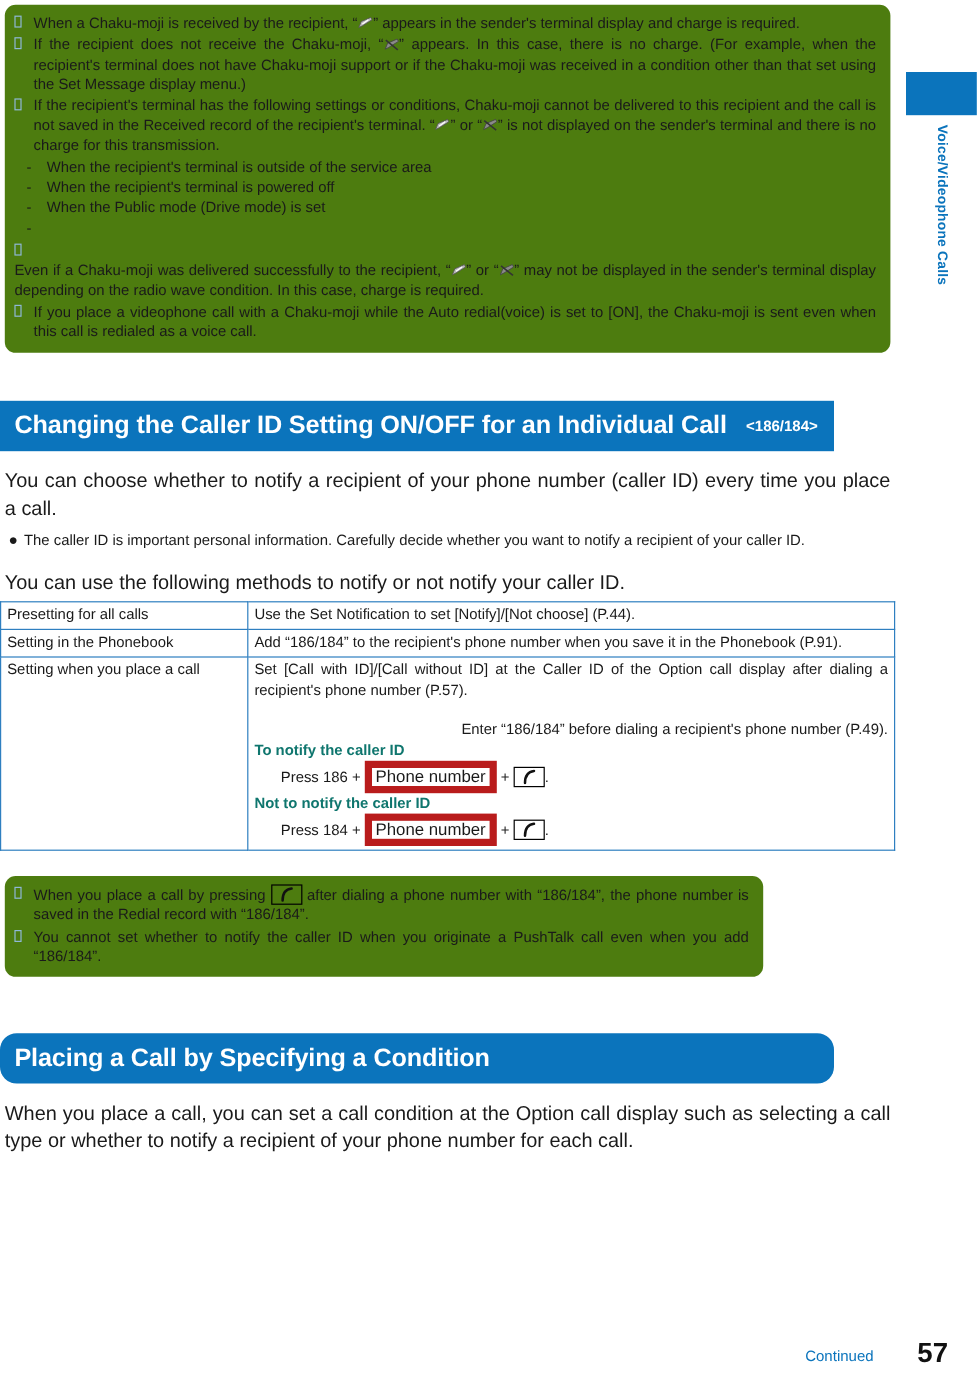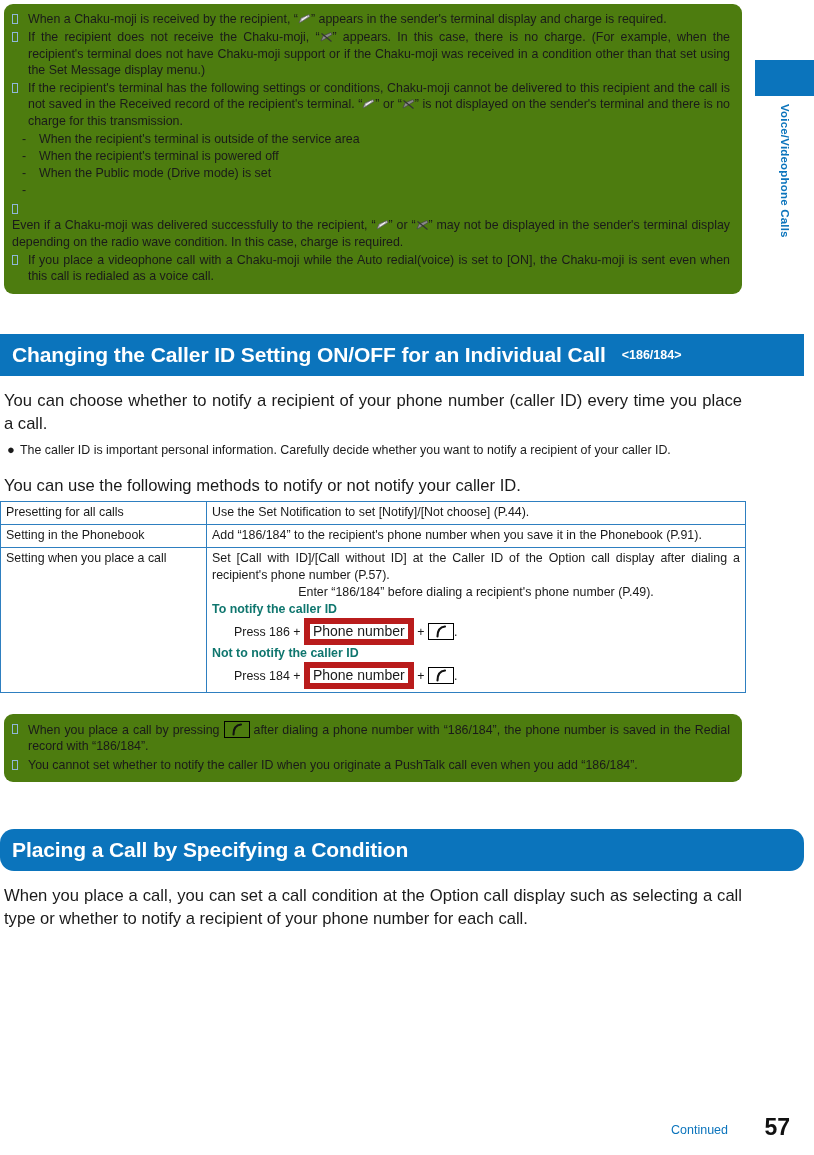--- a/index.html
+++ b/index.html
@@ -97,21 +97,21 @@
     vertical-align: -2px;
     position: relative;
   }
   .cm-icon svg { display: block; }
 
   
   .section-bar {
     background: #0b74bc;
     color: #ffffff;
     height: 42px;
-    width: 804px;
+    width: 695px;
     display: flex;
     align-items: center;
     padding: 0 10px 0 12px;
   }
   .section-bar .title {
     font-size: 21px;
     font-weight: bold;
     letter-spacing: -0.1px;
     white-space: nowrap;
   }
@@ -302,39 +302,39 @@
       <tr>
         <td class="label">Setting in the Phonebook</td>
         <td class="justify">
           <p>Add “186/184” to the recipient's phone number when you save it in the Phonebook (P.91).</p>
         </td>
       </tr>
       <tr>
         <td class="label">Setting when you place a call</td>
         <td class="justify">
           <p>Set [Call with ID]/[Call without ID] at the Caller ID of the Option call display after dialing a recipient's phone number (P.57).</p>
-          <p style="text-align:center;">Enter “186/184” before dialing a recipient's phone number (P.49).</p>
+          <p style="text-align:right;margin-top:16px;">Enter “186/184” before dialing a recipient's phone number (P.49).</p>
           <div class="blue-lbl">To notify the caller ID</div>
           <div class="press-line">
             <span>Press 186 + </span><span class="keybox">Phone number</span><span> + </span><span class="phonekey"><svg width="14" height="13" viewBox="0 0 14 13">
                   <path d="M3.5 11.5 C3.5 5.5 6.5 2 11 1.5" stroke="#111" stroke-width="2.1" fill="none" stroke-linecap="round"></path>
                 </svg></span><span>.</span>
           </div>
           <div class="blue-lbl">Not to notify the caller ID</div>
           <div class="press-line">
             <span>Press 184 + </span><span class="keybox">Phone number</span><span> + </span><span class="phonekey"><svg width="14" height="13" viewBox="0 0 14 13">
                   <path d="M3.5 11.5 C3.5 5.5 6.5 2 11 1.5" stroke="#111" stroke-width="2.1" fill="none" stroke-linecap="round"></path>
                 </svg></span><span>.</span>
           </div>
         </td>
       </tr>
     </tbody>
   </table>
 
-  <div class="notebox" style="margin:21px 0 0 4px; width:738px;">
+  <div class="notebox" style="margin:21px 0 0 4px; width:632px;">
     <div class="note-item">
       <span class="note-bullet"><span class="tofu"></span></span>
       <span class="note-text"><span>When you place a call by pressing </span><span class="phonekey"><svg width="14" height="13" viewBox="0 0 14 13">
               <path d="M3.5 11.5 C3.5 5.5 6.5 2 11 1.5" stroke="#111" stroke-width="2.1" fill="none" stroke-linecap="round"></path>
             </svg></span><span> after dialing a phone number with “186/184”, the phone number is saved in the Redial record with “186/184”.</span></span>
     </div>
     <div class="note-item">
       <span class="note-bullet"><span class="tofu"></span></span>
       <span class="note-text">You cannot set whether to notify the caller ID when you originate a PushTalk call even when you add “186/184”.</span>
     </div>

